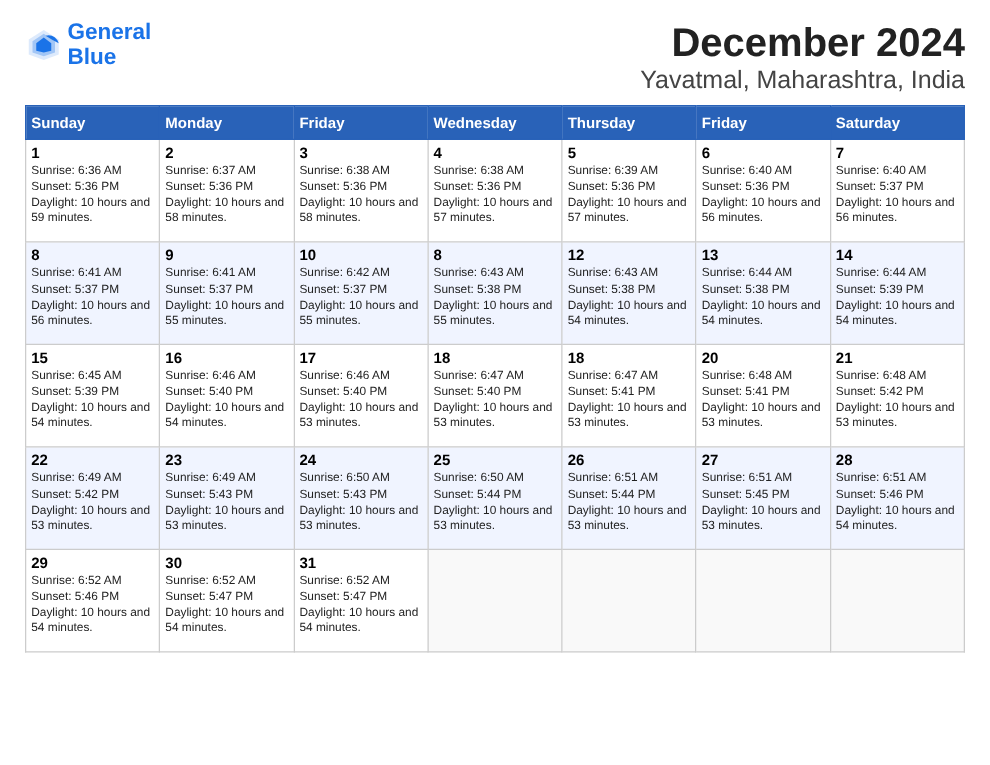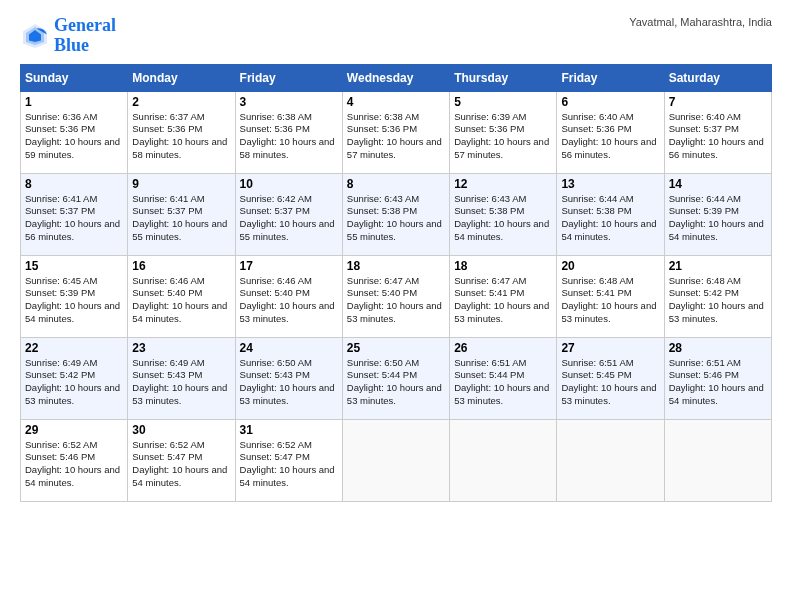--- a/index.html
+++ b/index.html
@@ -22,40 +22,39 @@
     }
     .logo {
       display: flex;
       align-items: center;
     }
     .logo-text {
       font-size: 18px;
       font-weight: bold;
       color: #333;
       line-height: 1.1;
-      font-family: Liberation Serif, serif;
     }
     .logo-text span {
       color: #1a73e8;
     }
     .logo-icon {
       width: 30px;
       height: 30px;
       margin-right: 4px;
     }
     .title-block {
       text-align: right;
     }
     .month-title {
       font-size: 32px;
       font-weight: bold;
       color: #222;
     }
     .location {
-      font-size: 11px;
+      font-size: 20px;
       color: #444;
     }
     .calendar {
       width: 100%;
       border-collapse: collapse;
       font-size: 10.5px;
     }
     .calendar thead th {
       background: #2962b8;
       color: #fff;
@@ -103,20 +102,21 @@
         <polygon points="20,12 28,18 28,26 20,28 12,26 12,18" fill="#1a73e8"></polygon>
 
         <path d="M22 10 Q32 8 36 18 Q28 14 22 10Z" fill="#1a73e8"></path>
       </svg>
       <div>
         <div class="logo-text"><span>General</span></div>
         <div class="logo-text"><span>Blue</span></div>
       </div>
     </div>
     <div class="title-block">
+      <div class="month-title">December 2024</div>
       <div class="location">Yavatmal, Maharashtra, India</div>
     </div>
   </div>
 
   <table class="calendar">
     <thead>
       <tr id="header-row">
           <th>Sunday</th>
           <th>Monday</th>
           <th>Friday</th>

